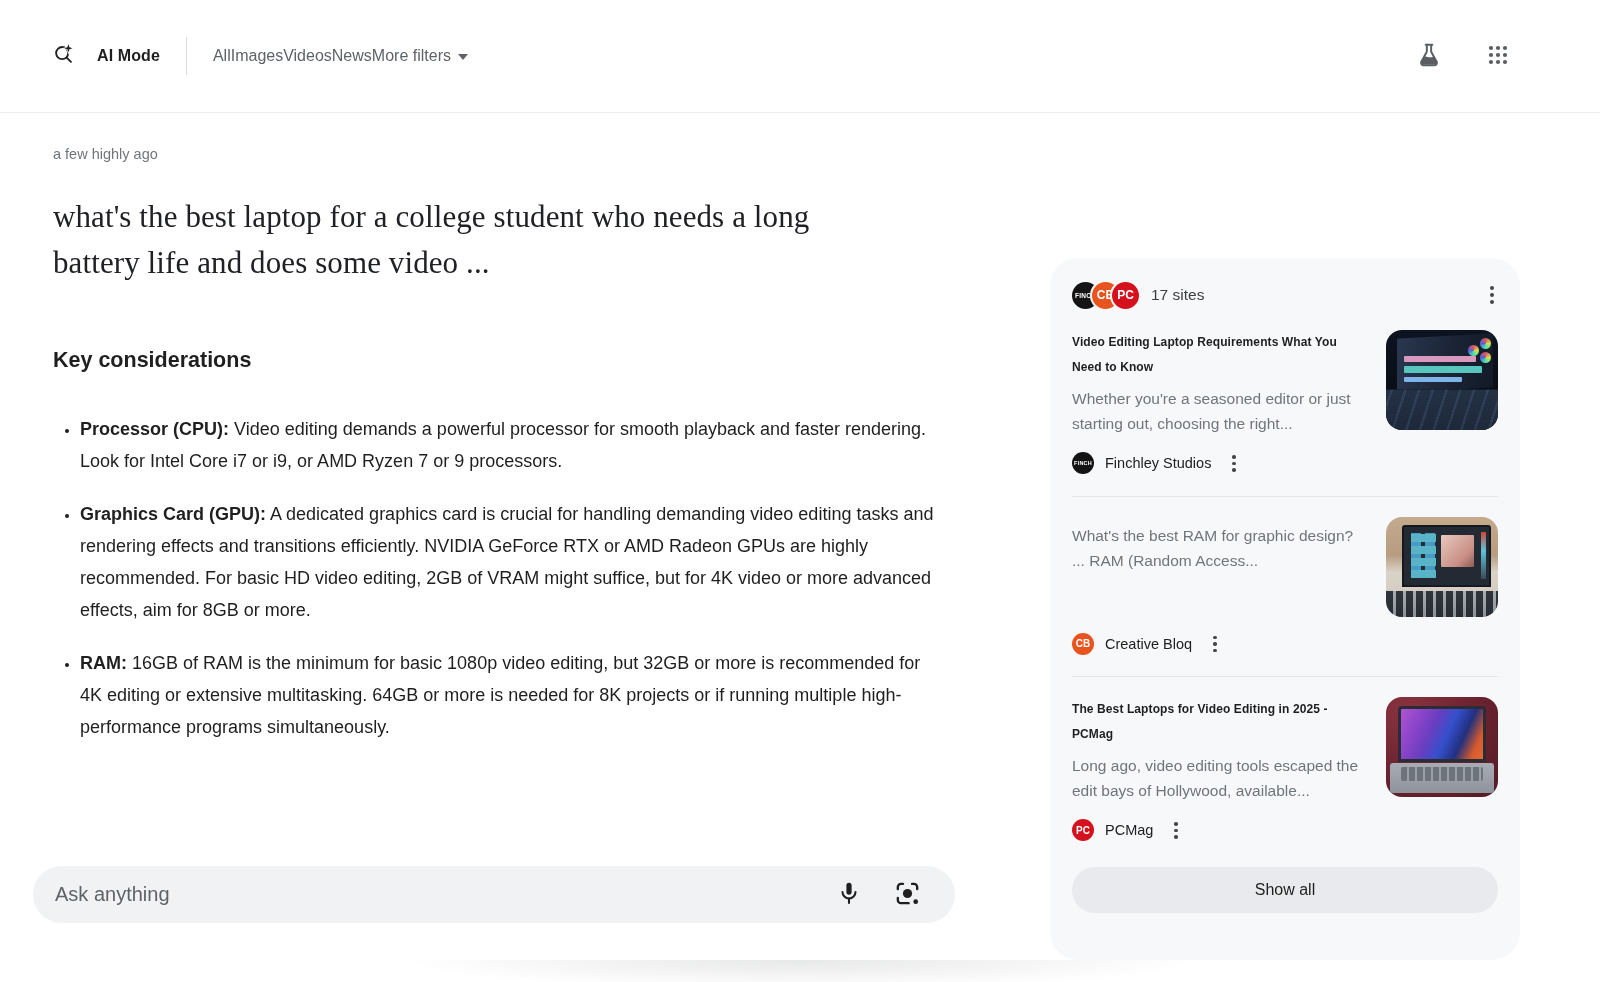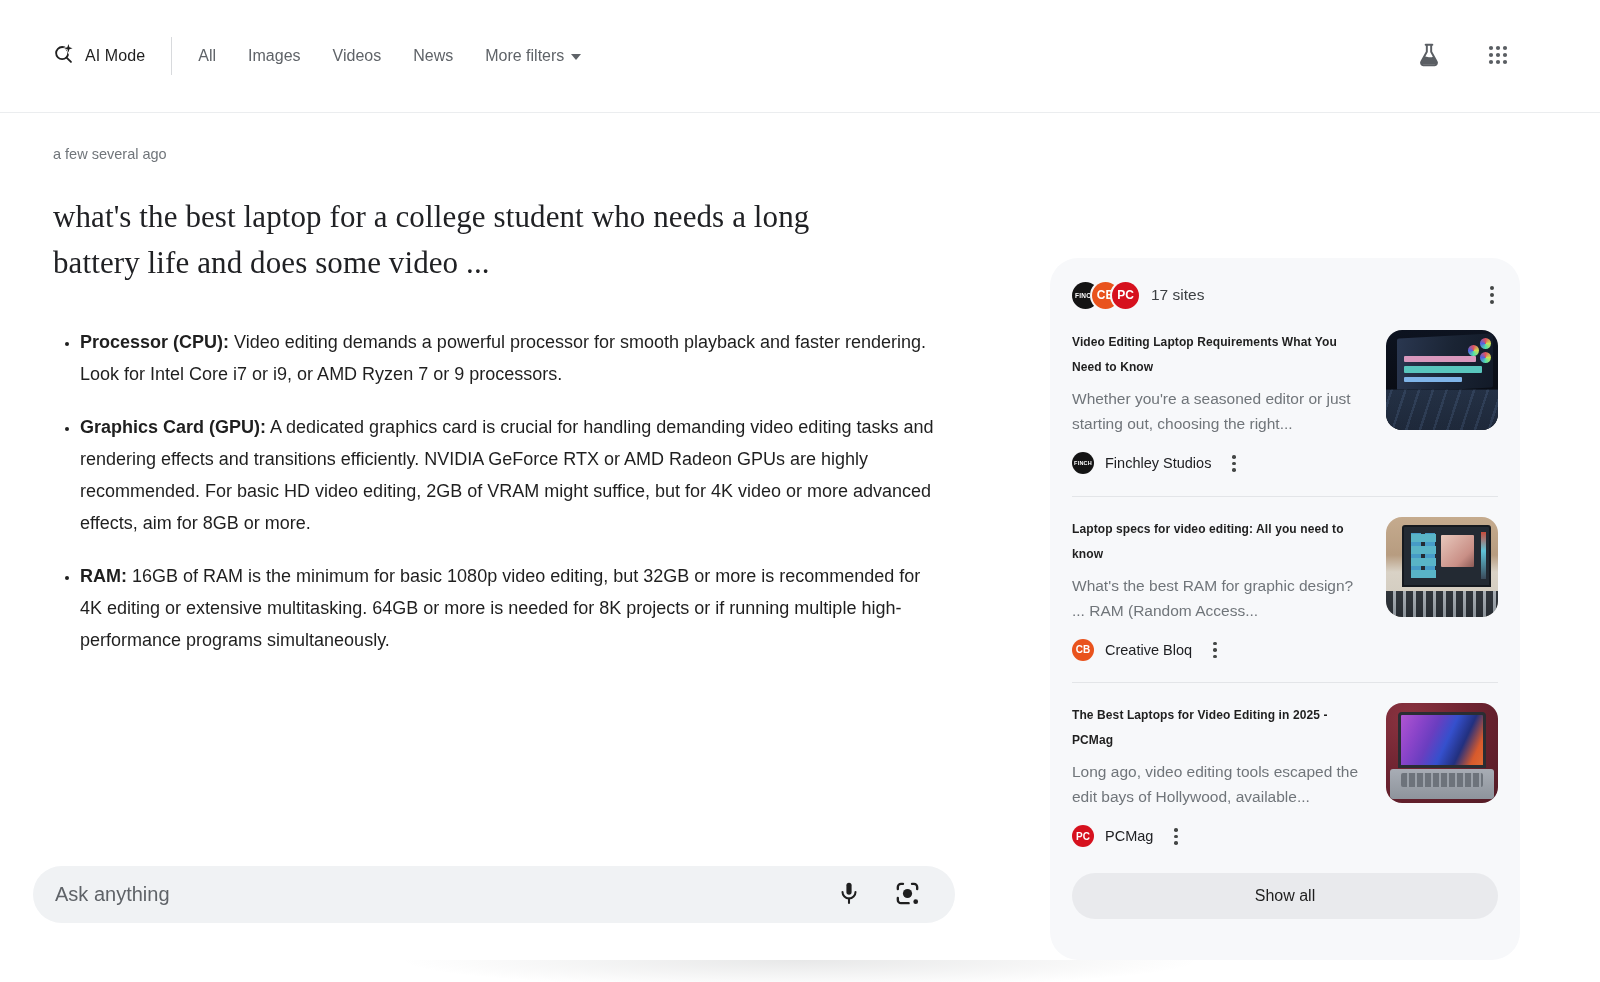--- a/index.html
+++ b/index.html
@@ -10,23 +10,23 @@
   }
 
   
   .topbar {
     position:absolute; left:0; top:0; width:1600px; height:113px;
     border-bottom:1px solid #ebedef; background:#fff;
     display:flex; align-items:center;
   }
   .topbar-left { display:flex; align-items:center; margin-left:53px; }
   .aimode { display:flex; align-items:center; gap:10px; cursor:pointer; }
-  .aimode-label { font-size:16px; font-weight:400; color:#1f1f1f; letter-spacing:.1px; }
+  .aimode-label { font-size:16px; font-weight:700; color:#1f1f1f; letter-spacing:.1px;margin-left:12px; }
   .nav-divider { width:1px; height:38px; background:#d8dadd; margin:0 26px 0 26px; }
-  .nav-items { display:flex; align-items:center; gap:32px; }
+  .nav-items { display:flex; align-items:center; }
   .nav-item { font-size:16px; color:#5f6368; cursor:pointer; }
   .more-filters { display:flex; align-items:center; gap:7px; cursor:pointer; }
   .caret { width:0; height:0; border-left:5px solid transparent; border-right:5px solid transparent; border-top:6px solid #5f6368; margin-top:2px; }
   .topbar-right { position:absolute; right:86px; top:0; height:113px; display:flex; align-items:center; gap:36px; }
   .icon-btn { background:none; border:none; cursor:pointer; display:flex; align-items:center; justify-content:center; padding:4px; }
 
   
   .main { position:absolute; left:53px; top:113px; width:905px; }
   .timestamp { margin-top:33px; font-size:14.5px; color:#70757a; }
   .query-title { margin-top:32px; font-size:31px; line-height:46px; font-weight:400; color:#202124; max-width:835px; letter-spacing:.1px;font-family:Liberation Serif, serif; }
@@ -187,22 +187,23 @@
             <circle cx="5" cy="19" r="2.1"></circle>
               <circle cx="12" cy="19" r="2.1"></circle>
               <circle cx="19" cy="19" r="2.1"></circle>
           </svg>
         </span>
       </button>
     </div>
   </header>
 
   <main class="main">
-    <div class="timestamp">a few several ago</div>
+    <div class="timestamp">a few highly ago</div>
     <h1 class="query-title">what's the best laptop for a college student who needs a long battery life and does some video ...</h1>
+    <h2 class="section-heading">Key considerations</h2>
     <ul class="bullets">
       <li><span class="bold-lead">Processor (CPU):</span><span> Video editing demands a powerful processor for smooth playback and faster rendering. Look for Intel Core i7 or i9, or AMD Ryzen 7 or 9 processors.</span></li>
       <li><span class="bold-lead">Graphics Card (GPU):</span><span> A dedicated graphics card is crucial for handling demanding video editing tasks and rendering effects and transitions efficiently. NVIDIA GeForce RTX or AMD Radeon GPUs are highly recommended. For basic HD video editing, 2GB of VRAM might suffice, but for 4K video or more advanced effects, aim for 8GB or more.</span></li>
       <li><span class="bold-lead">RAM:</span><span> 16GB of RAM is the minimum for basic 1080p video editing, but 32GB or more is recommended for 4K editing or extensive multitasking. 64GB or more is needed for 8K projects or if running multiple high-performance programs simultaneously.</span></li>
     </ul>
   </main>
 
   <div class="content-fade"></div>
 
   <div class="ask-bar">
@@ -270,21 +271,20 @@
       <button class="kebab src-kebab">
           <i></i>
           <i></i>
           <i></i>
         </button>
     </div>
     <div class="card-divider"></div>
 
     <div class="source-card">
       <div class="card-text">
-        <div class="card-title">Laptop specs for video editing: All you need to know</div>
         <div class="card-snippet">What's the best RAM for graphic design? ... RAM (Random Access...</div>
       </div>
       <div class="thumb thumb2">
         <div class="screen">
             <div class="grid"></div>
             <div class="photo"></div>
             <div class="rail"></div>
           </div>
         <div class="deck"></div>
       </div>

